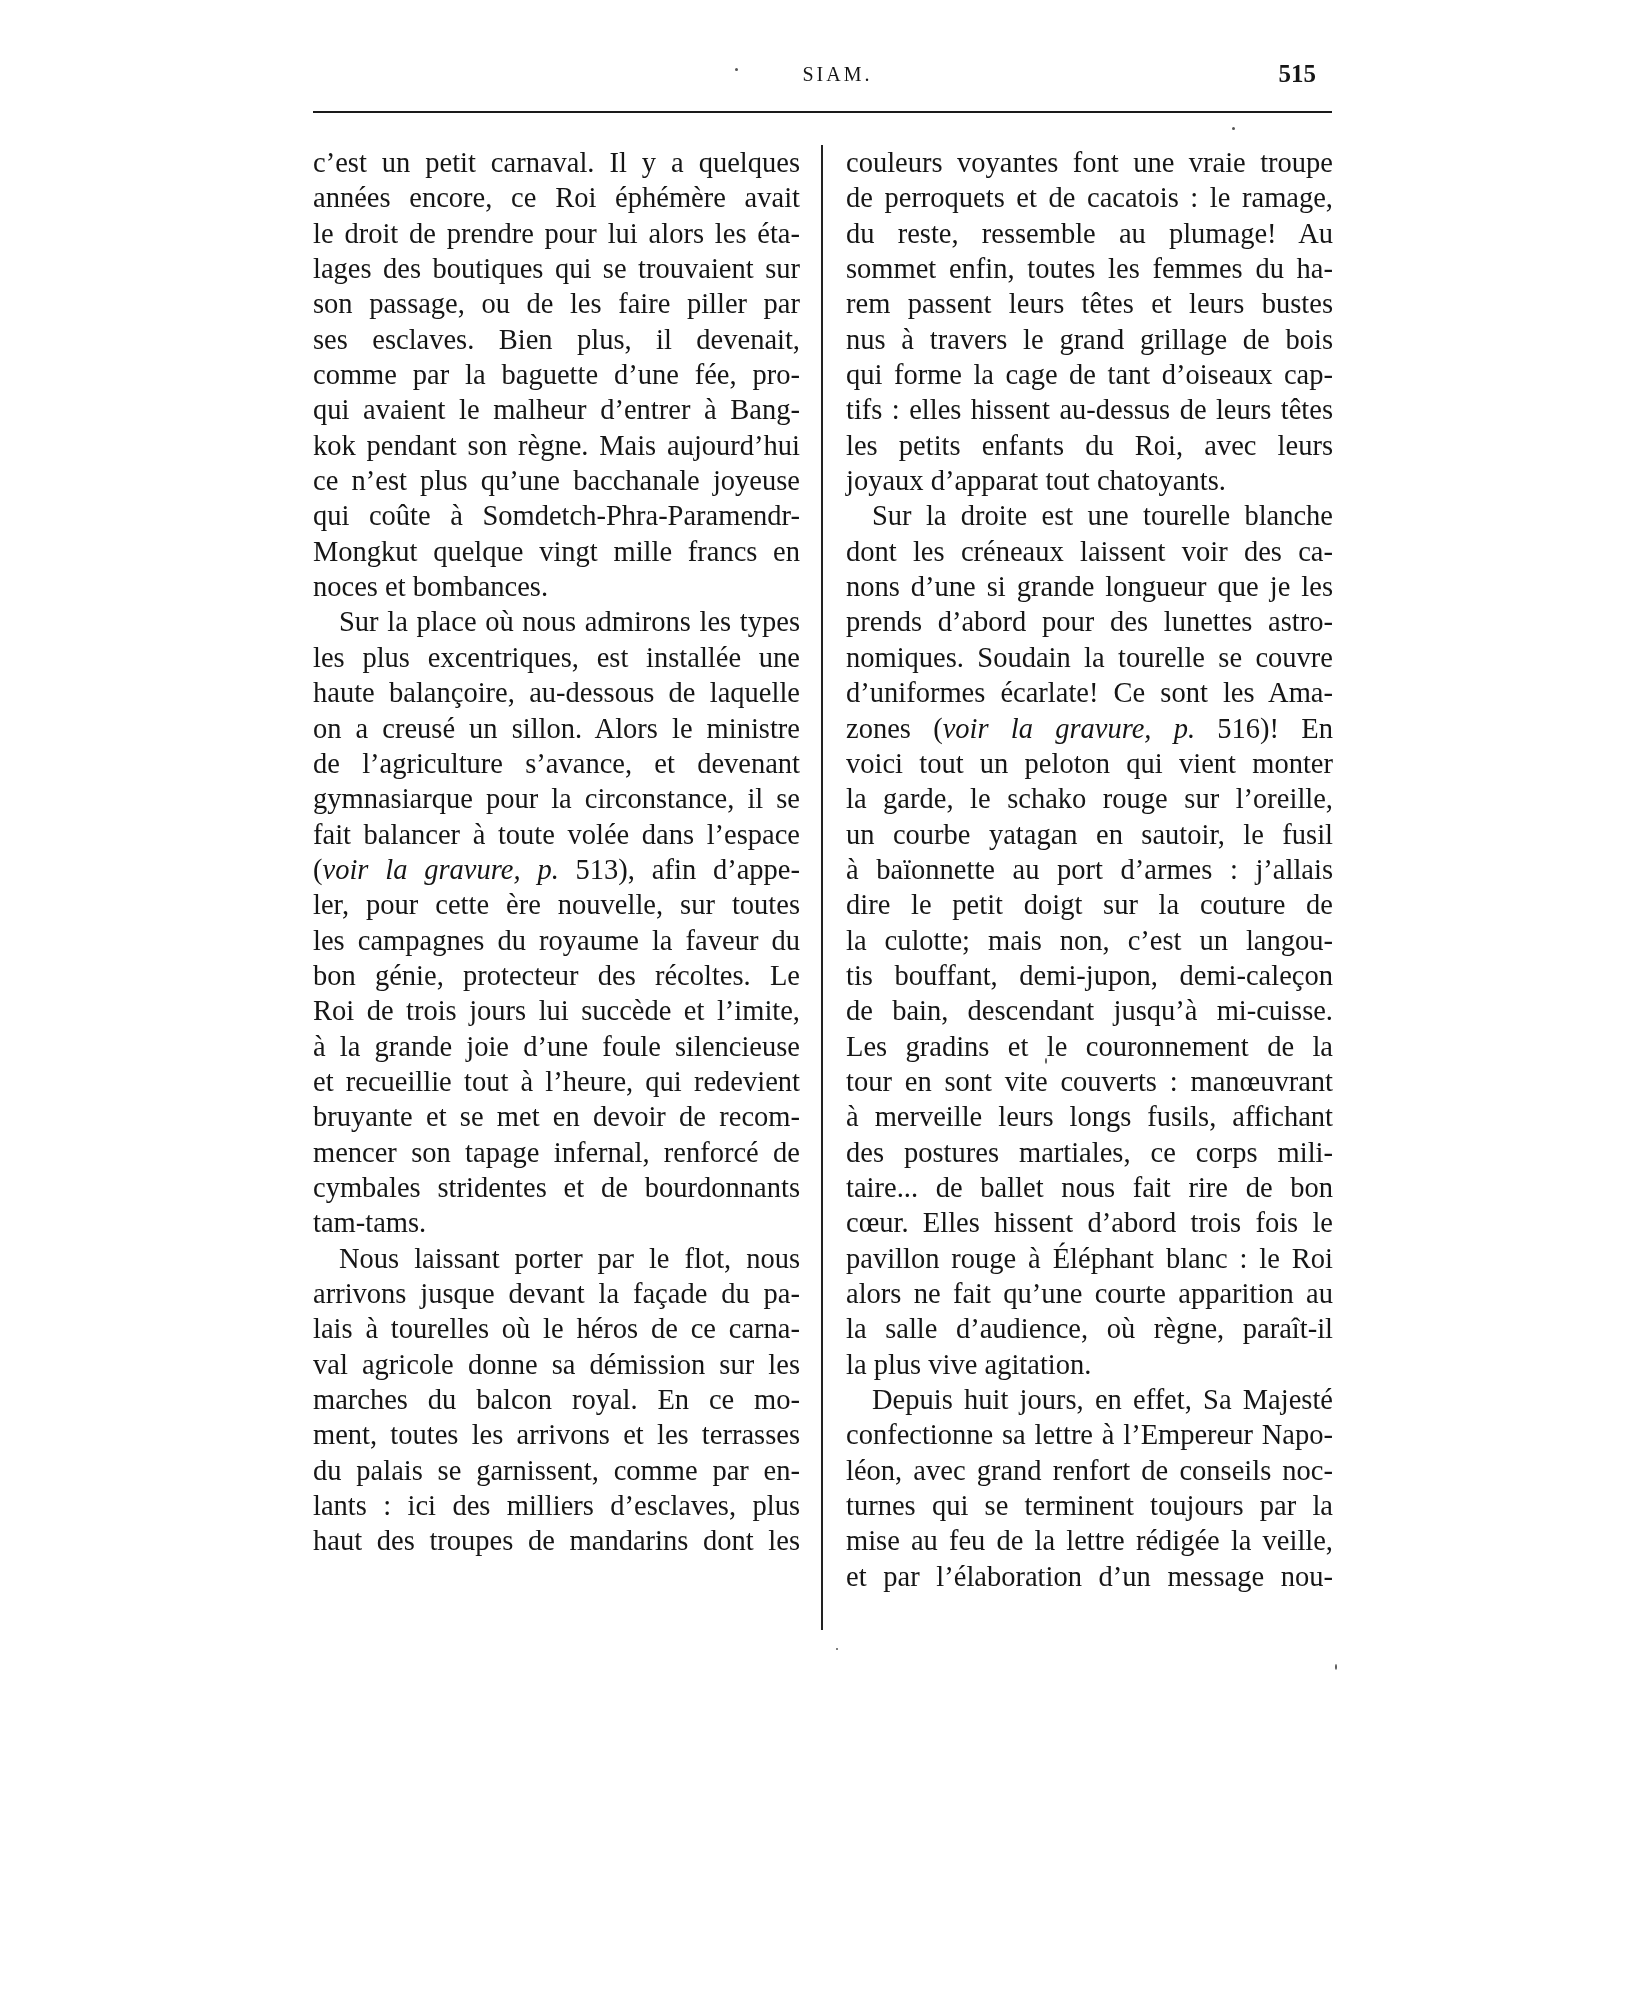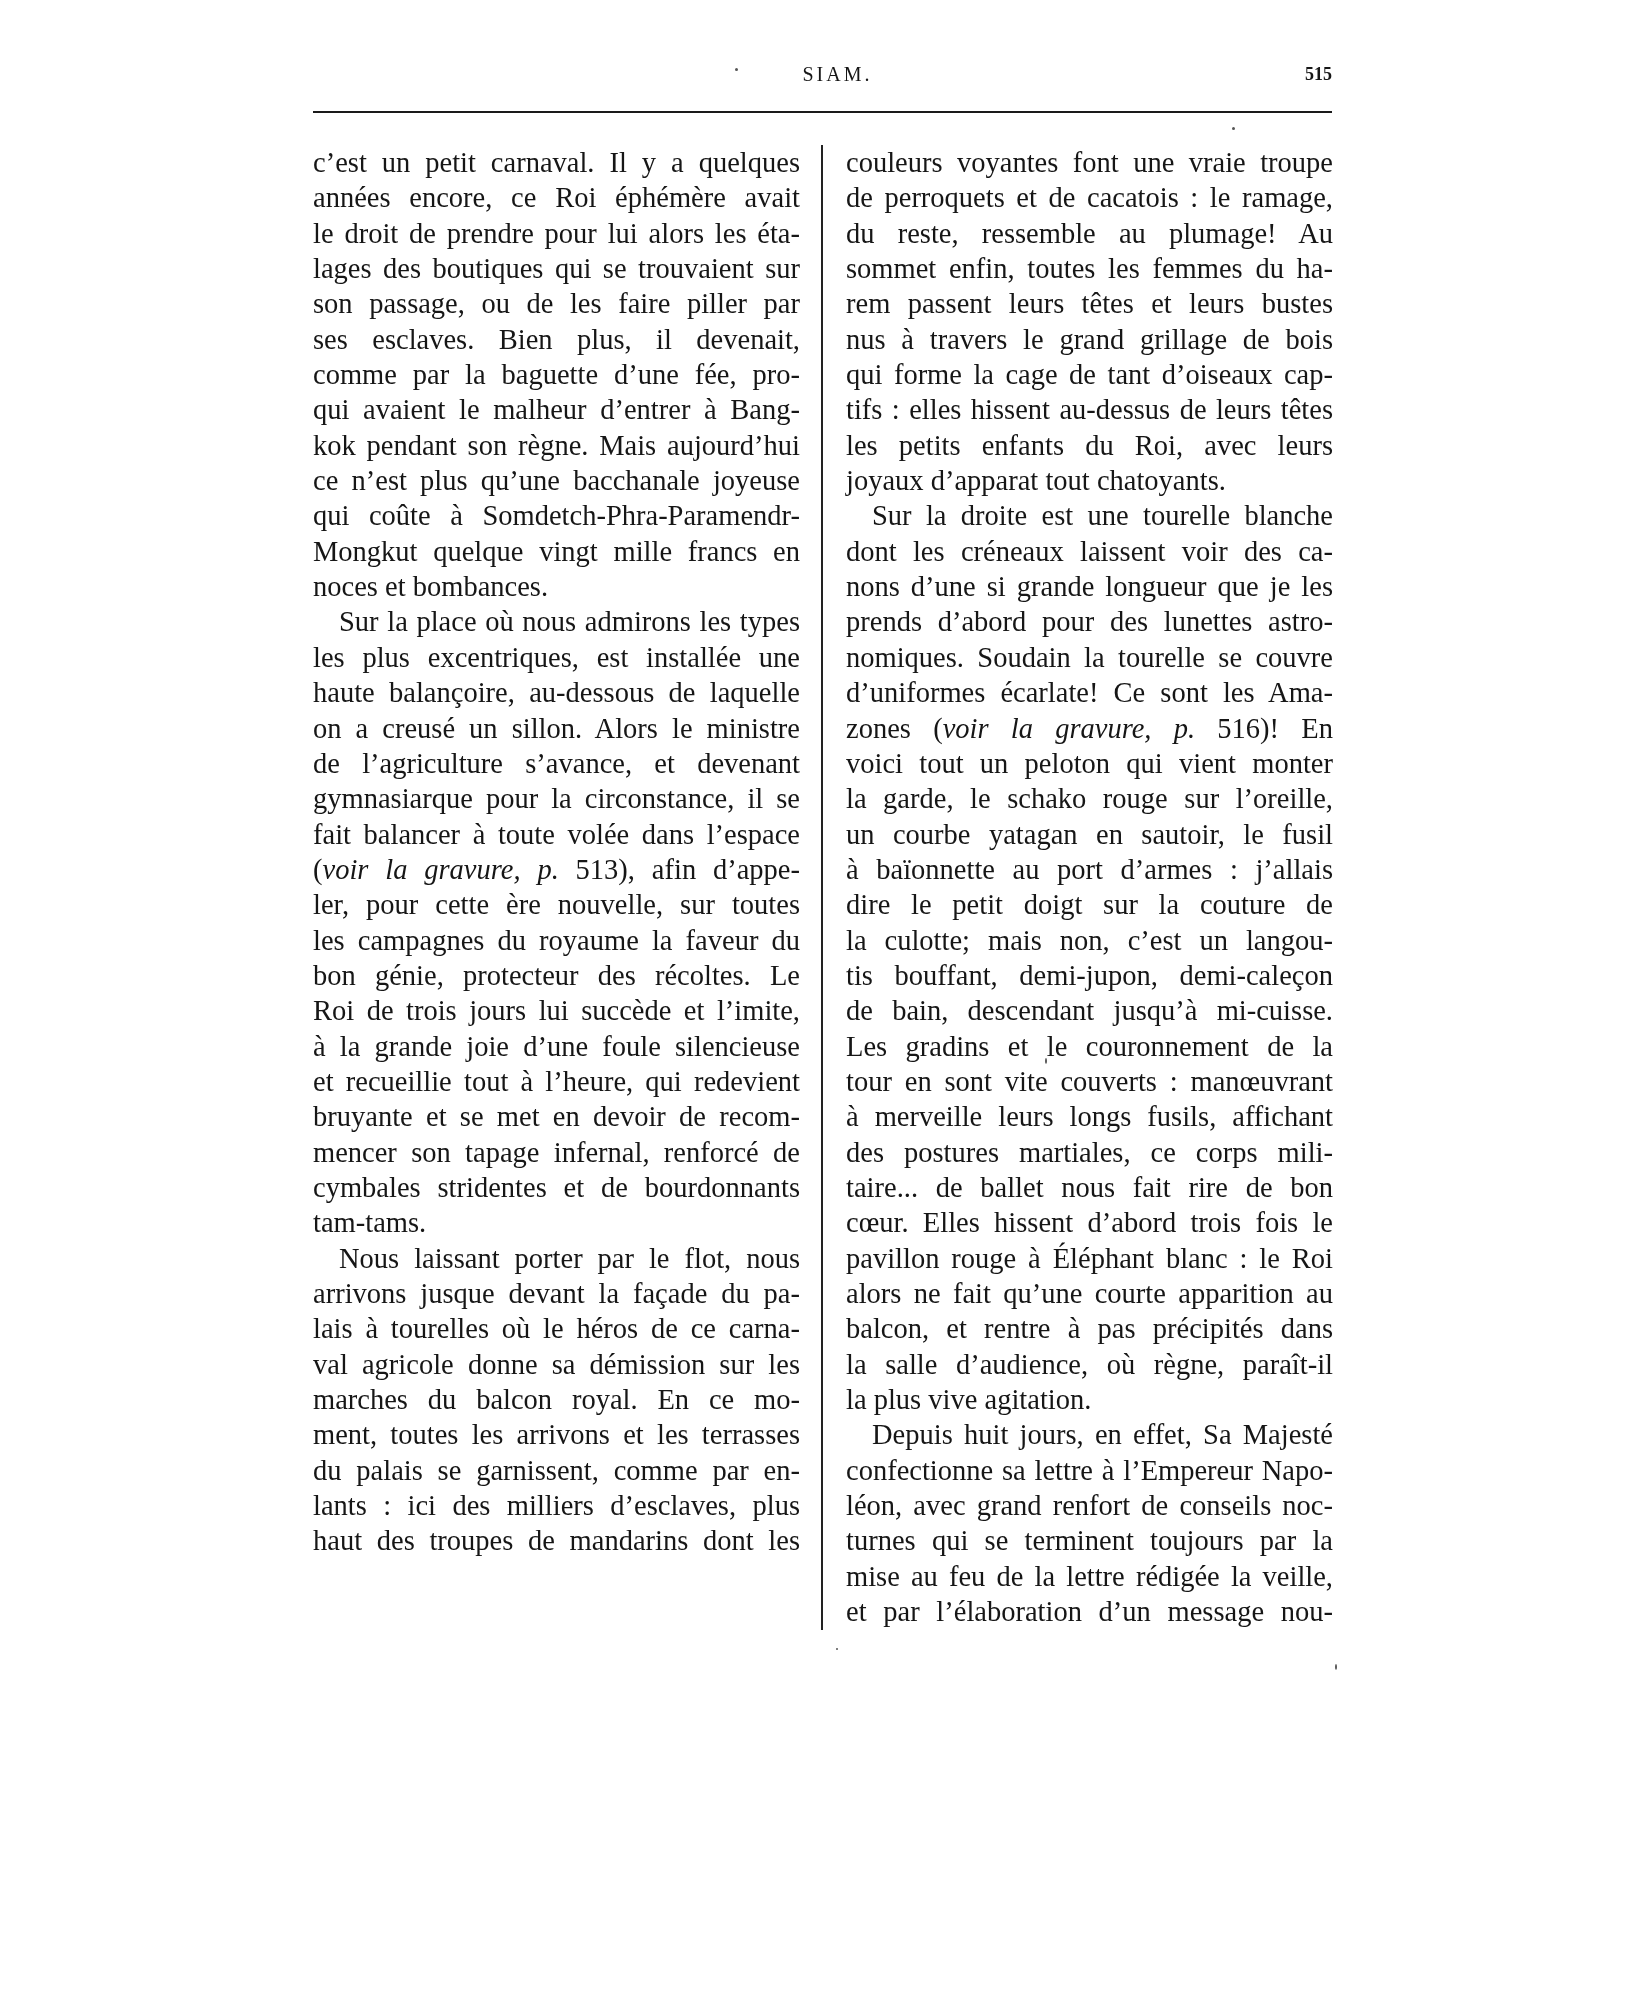--- a/index.html
+++ b/index.html
@@ -1,21 +1,21 @@
 <!DOCTYPE html>
 <html><head>
 <meta charset="utf-8">
 <style>
   html, body { margin: 0; padding: 0; background: #ffffff; }
   body { width: 1630px; height: 2000px; position: relative; overflow: hidden;
          font-family: "Liberation Serif", "DejaVu Serif", serif; color: #161616; }
   .running-head { position: absolute; top: 52px; left: 313px; width: 1019px; height: 44px; }
   .running-title { position: absolute; left: 0; right: 0; top: 0; text-align: center;
          font-size: 20px; letter-spacing: 3px; line-height: 44px; padding-left: 30px; }
-  .page-number { position: absolute; right: 0; top: 0; font-size: 18px; font-weight: bold; line-height: 44px; }
+  .page-number { position: absolute; right: 16px; top: 0; font-size: 25px; font-weight: bold; line-height: 44px; }
   .head-rule { position: absolute; top: 111px; left: 313px; width: 1019px; height: 0;
          border-top: 2.5px solid #1a1a1a; }
   .column { position: absolute; top: 145px; width: 487px; }
   .col-left { left: 313px; }
   .col-right { left: 846px; }
   .column-divider { position: absolute; left: 821px; top: 145px; width: 0; height: 1485px;
          border-left: 2px solid #222; }
   .line { display: block; height: 35.35px; line-height: 35.35px; font-size: 28.5px;
           white-space: nowrap; text-align: justify; text-align-last: justify; }
   .line.last { text-align-last: left; }
@@ -102,21 +102,20 @@
     <div class="line">tis bouffant, demi-jupon, demi-caleçon</div>
     <div class="line">de bain, descendant jusqu’à mi-cuisse.</div>
     <div class="line">Les gradins et le couronnement de la</div>
     <div class="line">tour en sont vite couverts : manœuvrant</div>
     <div class="line">à merveille leurs longs fusils, affichant</div>
     <div class="line">des postures martiales, ce corps mili-</div>
     <div class="line">taire... de ballet nous fait rire de bon</div>
     <div class="line">cœur. Elles hissent d’abord trois fois le</div>
     <div class="line">pavillon rouge à Éléphant blanc : le Roi</div>
     <div class="line">alors ne fait qu’une courte apparition au</div>
-    <div class="line">balcon, et rentre à pas précipités dans</div>
     <div class="line">la salle d’audience, où règne, paraît-il</div>
     <div class="line last">la plus vive agitation.</div>
     <div class="line indent">Depuis huit jours, en effet, Sa Majesté</div>
     <div class="line">confectionne sa lettre à l’Empereur Napo-</div>
     <div class="line">léon, avec grand renfort de conseils noc-</div>
     <div class="line">turnes qui se terminent toujours par la</div>
     <div class="line">mise au feu de la lettre rédigée la veille,</div>
     <div class="line">et par l’élaboration d’un message nou-</div>
   </div>
 

